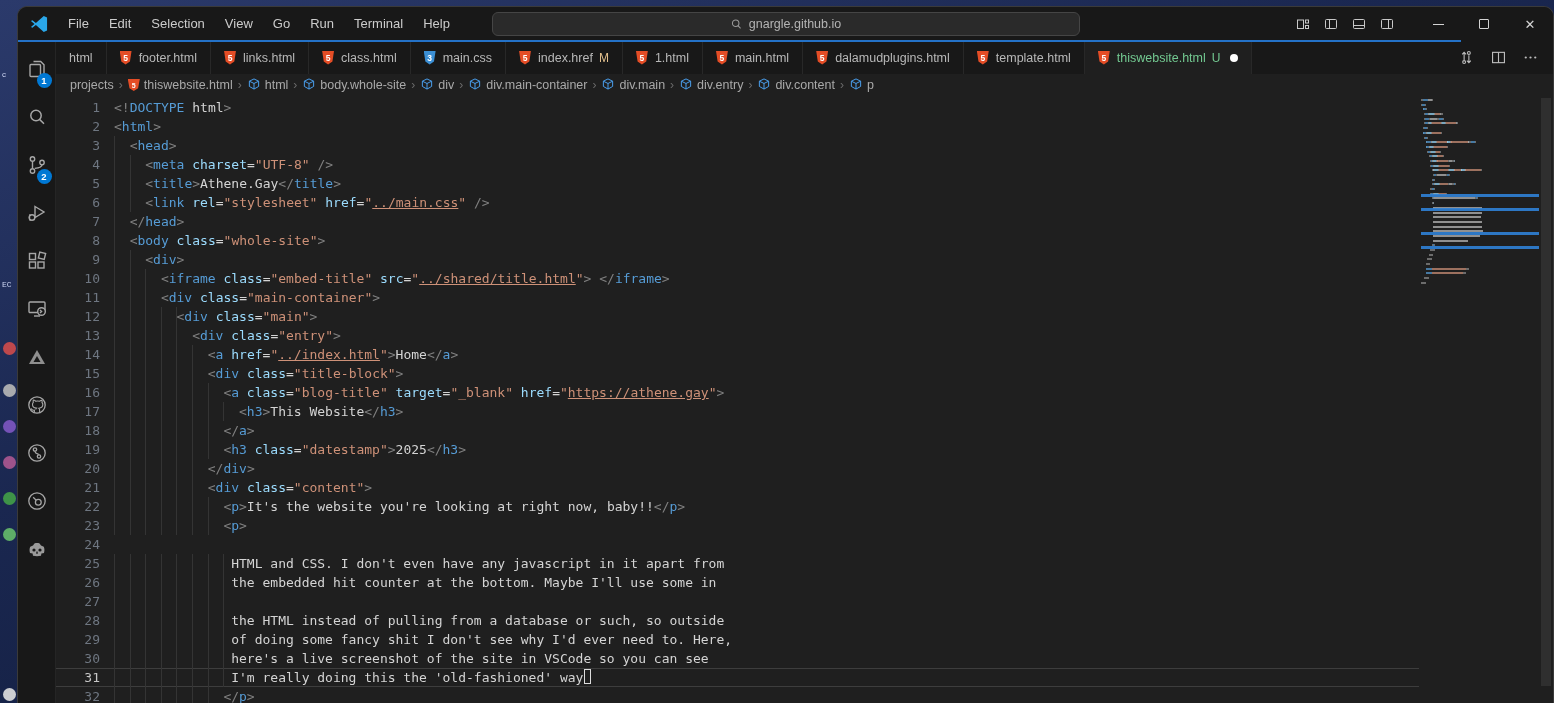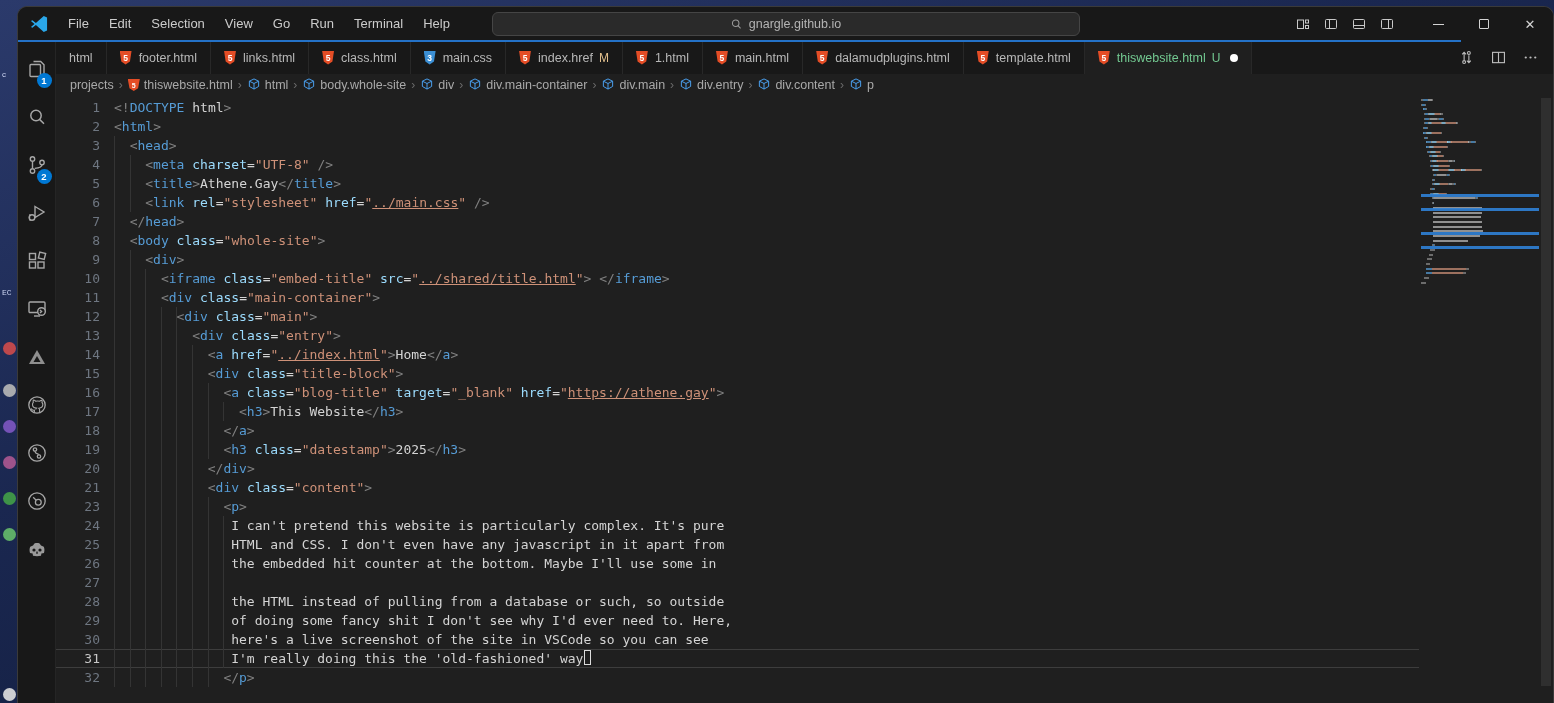--- a/index.html
+++ b/index.html
@@ -85,21 +85,21 @@
   .mm-seg { height:2px; opacity:.72; }
   .mm-hl { position:absolute; left:0; width:100%; height:3px; background:#2f81d6; opacity:.9; }
   .scrollbar { position:absolute; right:0; top:0; bottom:0; width:14px; }
   .sb-thumb { position:absolute; left:2px; right:2px; top:2px; height:588px; background:rgba(121,121,121,.18); }
 </style>
 </head>
 <body>
 
 <div class="desktop-strip" id="desktopStrip">
     <div class="strip-label" style="top: 70px;">c</div>
-    <div class="strip-label" style="top: 288px; font-family: Liberation Mono, monospace;">EC</div>
+    <div class="strip-label" style="top: 280px; font-family: Liberation Mono, monospace;">EC</div>
     <div class="task-icon" style="top: 342px; background: rgb(207, 75, 75);"></div>
     <div class="task-icon" style="top: 384px; background: rgb(184, 184, 184);"></div>
     <div class="task-icon" style="top: 420px; background: rgb(126, 87, 194);"></div>
     <div class="task-icon" style="top: 456px; background: rgb(173, 88, 145);"></div>
     <div class="task-icon" style="top: 492px; background: rgb(67, 160, 71);"></div>
     <div class="task-icon" style="top: 528px; background: rgb(102, 187, 106);"></div>
     <div class="task-icon" style="top: 688px; background: rgb(224, 224, 224);"></div>
   </div>
 
 <div class="window">
@@ -479,26 +479,29 @@
             </div>
             <div class="cl">
               <span class="ln">20</span>
               <span class="lc"><span class="ind" style="width: 93.75px;"></span><span class="tk-p">&lt;/</span><span class="tk-t">div</span><span class="tk-p">&gt;</span></span>
             </div>
             <div class="cl">
               <span class="ln">21</span>
               <span class="lc"><span class="ind" style="width: 93.75px;"></span><span class="tk-p">&lt;</span><span class="tk-t">div</span><span class="tk-x"> </span><span class="tk-a">class</span><span class="tk-x">=</span><span class="tk-s">"content"</span><span class="tk-p">&gt;</span></span>
             </div>
             <div class="cl">
+              <span class="ln">22</span>
+              <span class="lc"><span class="ind" style="width: 109.375px;"></span><span class="tk-p">&lt;</span><span class="tk-t">p</span><span class="tk-p">&gt;</span><span class="tk-x">It's the website you're looking at right now, baby!!</span><span class="tk-p">&lt;/</span><span class="tk-t">p</span><span class="tk-p">&gt;</span></span>
+            </div>
+            <div class="cl">
               <span class="ln">23</span>
               <span class="lc"><span class="ind" style="width: 109.375px;"></span><span class="tk-p">&lt;</span><span class="tk-t">p</span><span class="tk-p">&gt;</span></span>
             </div>
             <div class="cl">
               <span class="ln">24</span>
-              <span class="lc"><span class="ind" style="width: 117.188px;"></span><span class="tk-x">I can't pretend this website is particularly complex. It's pure</span></span>
             </div>
             <div class="cl">
               <span class="ln">25</span>
               <span class="lc"><span class="ind" style="width: 117.188px;"></span><span class="tk-x">HTML and CSS. I don't even have any javascript in it apart from</span></span>
             </div>
             <div class="cl">
               <span class="ln">26</span>
               <span class="lc"><span class="ind" style="width: 117.188px;"></span><span class="tk-x">the embedded hit counter at the bottom. Maybe I'll use some in</span></span>
             </div>
             <div class="cl">

